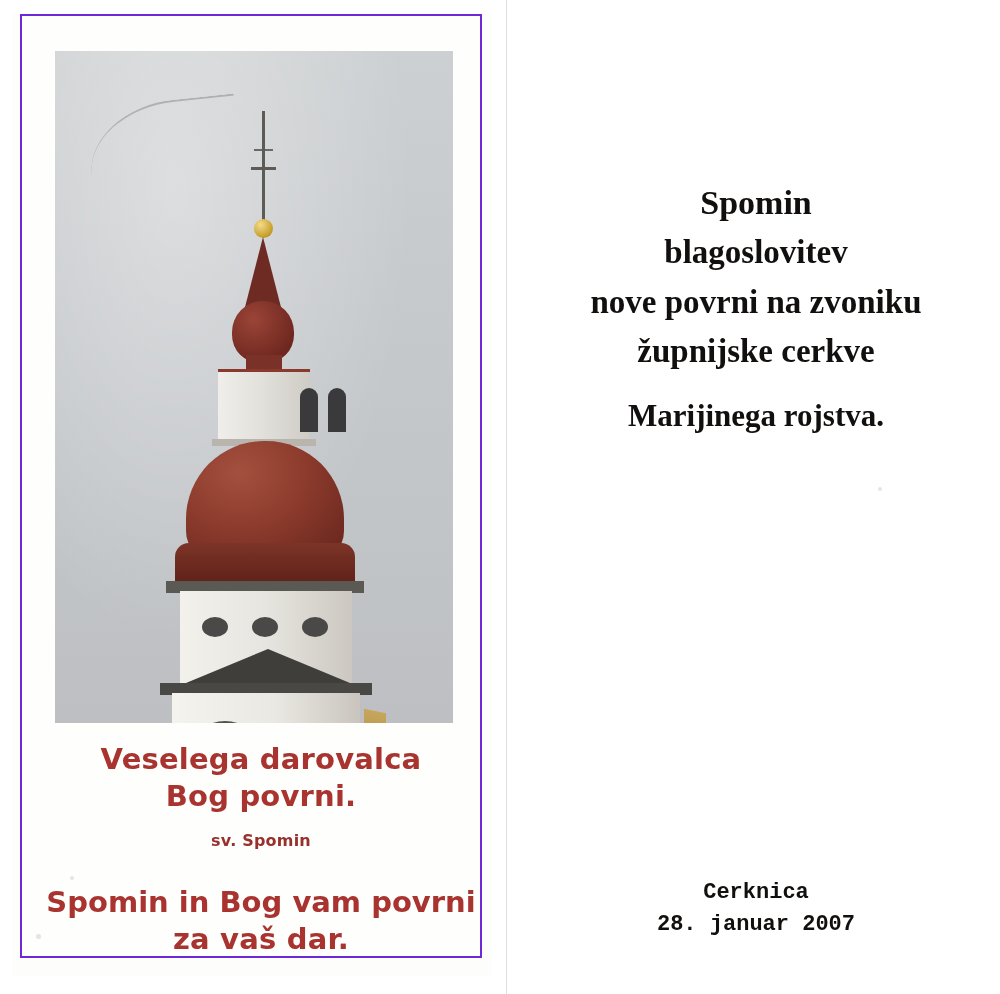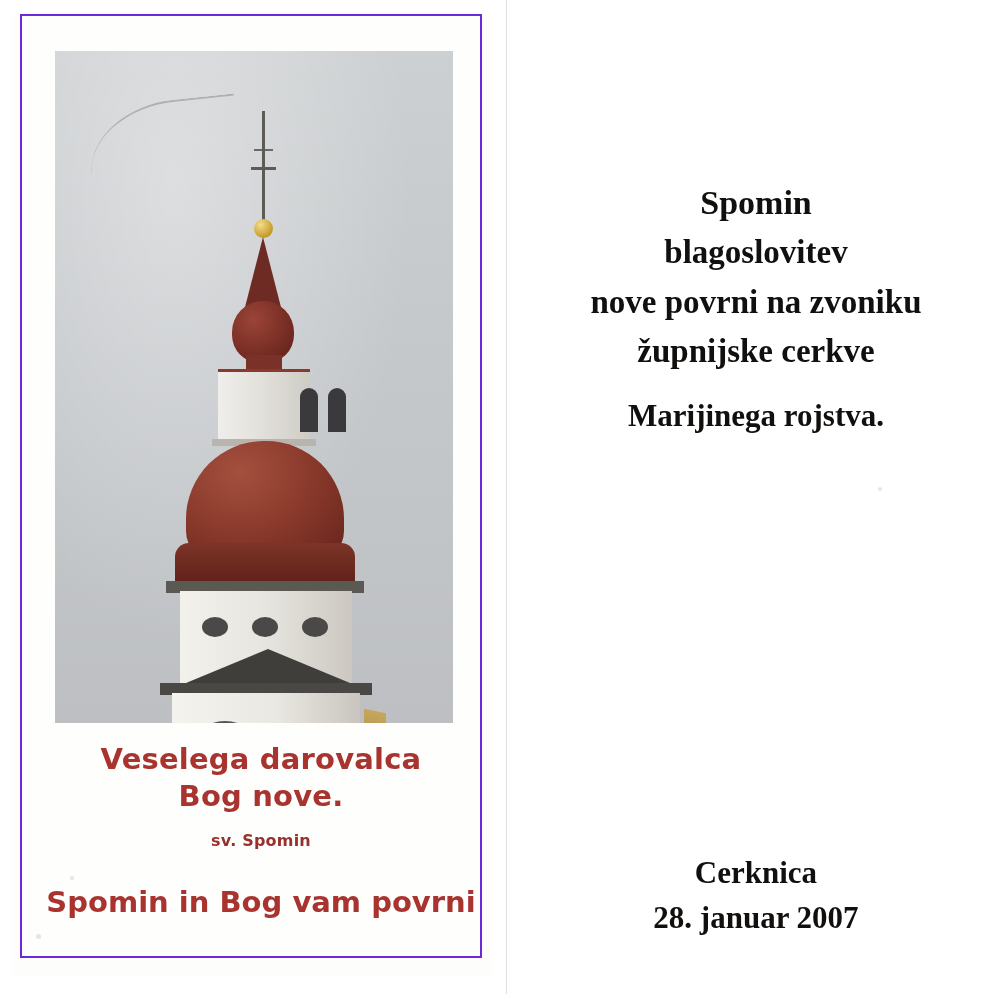--- a/index.html
+++ b/index.html
@@ -325,23 +325,23 @@
 
   .place-block {
     position: absolute;
     left: 0;
     bottom: 62px;
     width: 488px;
     text-align: center;
     color: #12100e;
   }
   .pb-line {
-    font-family: Liberation Serif, serif;
+    font-family: Liberation Mono, monospace;
     font-weight: bold;
-    font-size: 31px;
+    font-size: 22px;
     line-height: 1.45;
   }
 
   
   .speck {
     position: absolute;
     background: #cfcac6;
     opacity: 0.5;
   }
 </style>
@@ -387,23 +387,24 @@
             
           </div>
 
           <div class="side-gold"></div>
 
         </div>
       </div>
 
       <div class="captions">
         <div class="cap-line">Veselega darovalca</div>
-        <div class="cap-line">Bog nove.</div>
+        <div class="cap-line">Bog povrni.</div>
         <div class="cap-attrib">sv. Spomin</div>
         <div class="cap-thanks">Spomin in Bog vam povrni</div>
+        <div class="cap-line">za vaš dar.</div>
       </div>
 
     </div>
   </div>
 
   <div class="fold"></div>
 
   <div class="right-panel">
     <div class="title-block">
       <div class="tb-line tb-1">Spomin</div>

